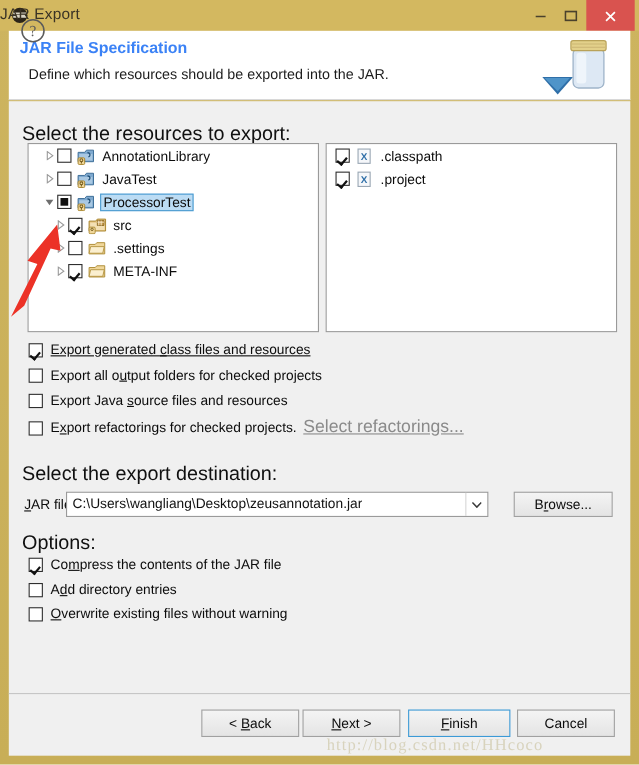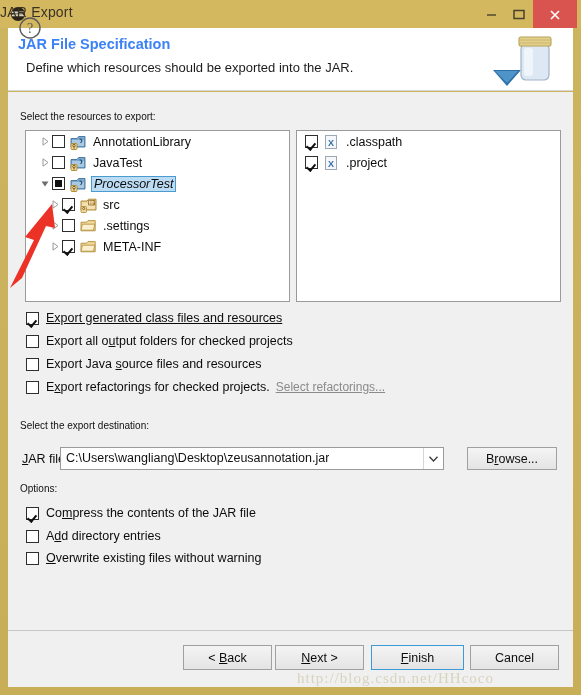--- a/index.html
+++ b/index.html
@@ -84,21 +84,21 @@
   
   .body-panel {
     position: absolute;
     left: 8px; top: 92px;
     width: 565px; height: 538px;
     background: #f0f0f0;
   }
 
   .section-label {
     position: absolute;
-    font-size: 10px;
+    font-size: 18px;
     color: #101010;
   }
   .label-resources   { left: 20px; top: 111px; }
   .label-destination { left: 20px; top: 420px; }
   .label-options     { left: 20px; top: 483px; }
 
   
   .tree-panel {
     position: absolute;
     background: #ffffff;
@@ -151,41 +151,40 @@
   .t-label {
     font-size: 12.5px;
     color: #0c0c0c;
     padding: 0 2px;
   }
   .t-label.selected {
     background: #bcdcf4;
     border: 1px solid #4a9bd0;
     padding: 0 2px;
     margin: -1px 0;
-    font-style: italic;
   }
   .indent-1 { padding-left: 12px; }
   .indent-2 { padding-left: 22px; }
 
   
   .opt-row {
     position: absolute;
     display: flex;
     align-items: center;
     font-size: 12.5px;
     color: #0c0c0c;
     white-space: nowrap;
   }
   .opt-row .cbox { margin-right: 7px; }
   .opt-text u { text-decoration: underline; }
   .link-disabled {
     color: #8a8a8a;
     text-decoration: underline;
     margin-left: 6px;
-    font-size: 12px;
+    font-size: 16px;
   }
 
   
   .jarfile-label {
     position: absolute;
     left: 22px; top: 452px;
     font-size: 12.5px; color: #0c0c0c;
   }
   .combo {
     position: absolute;

